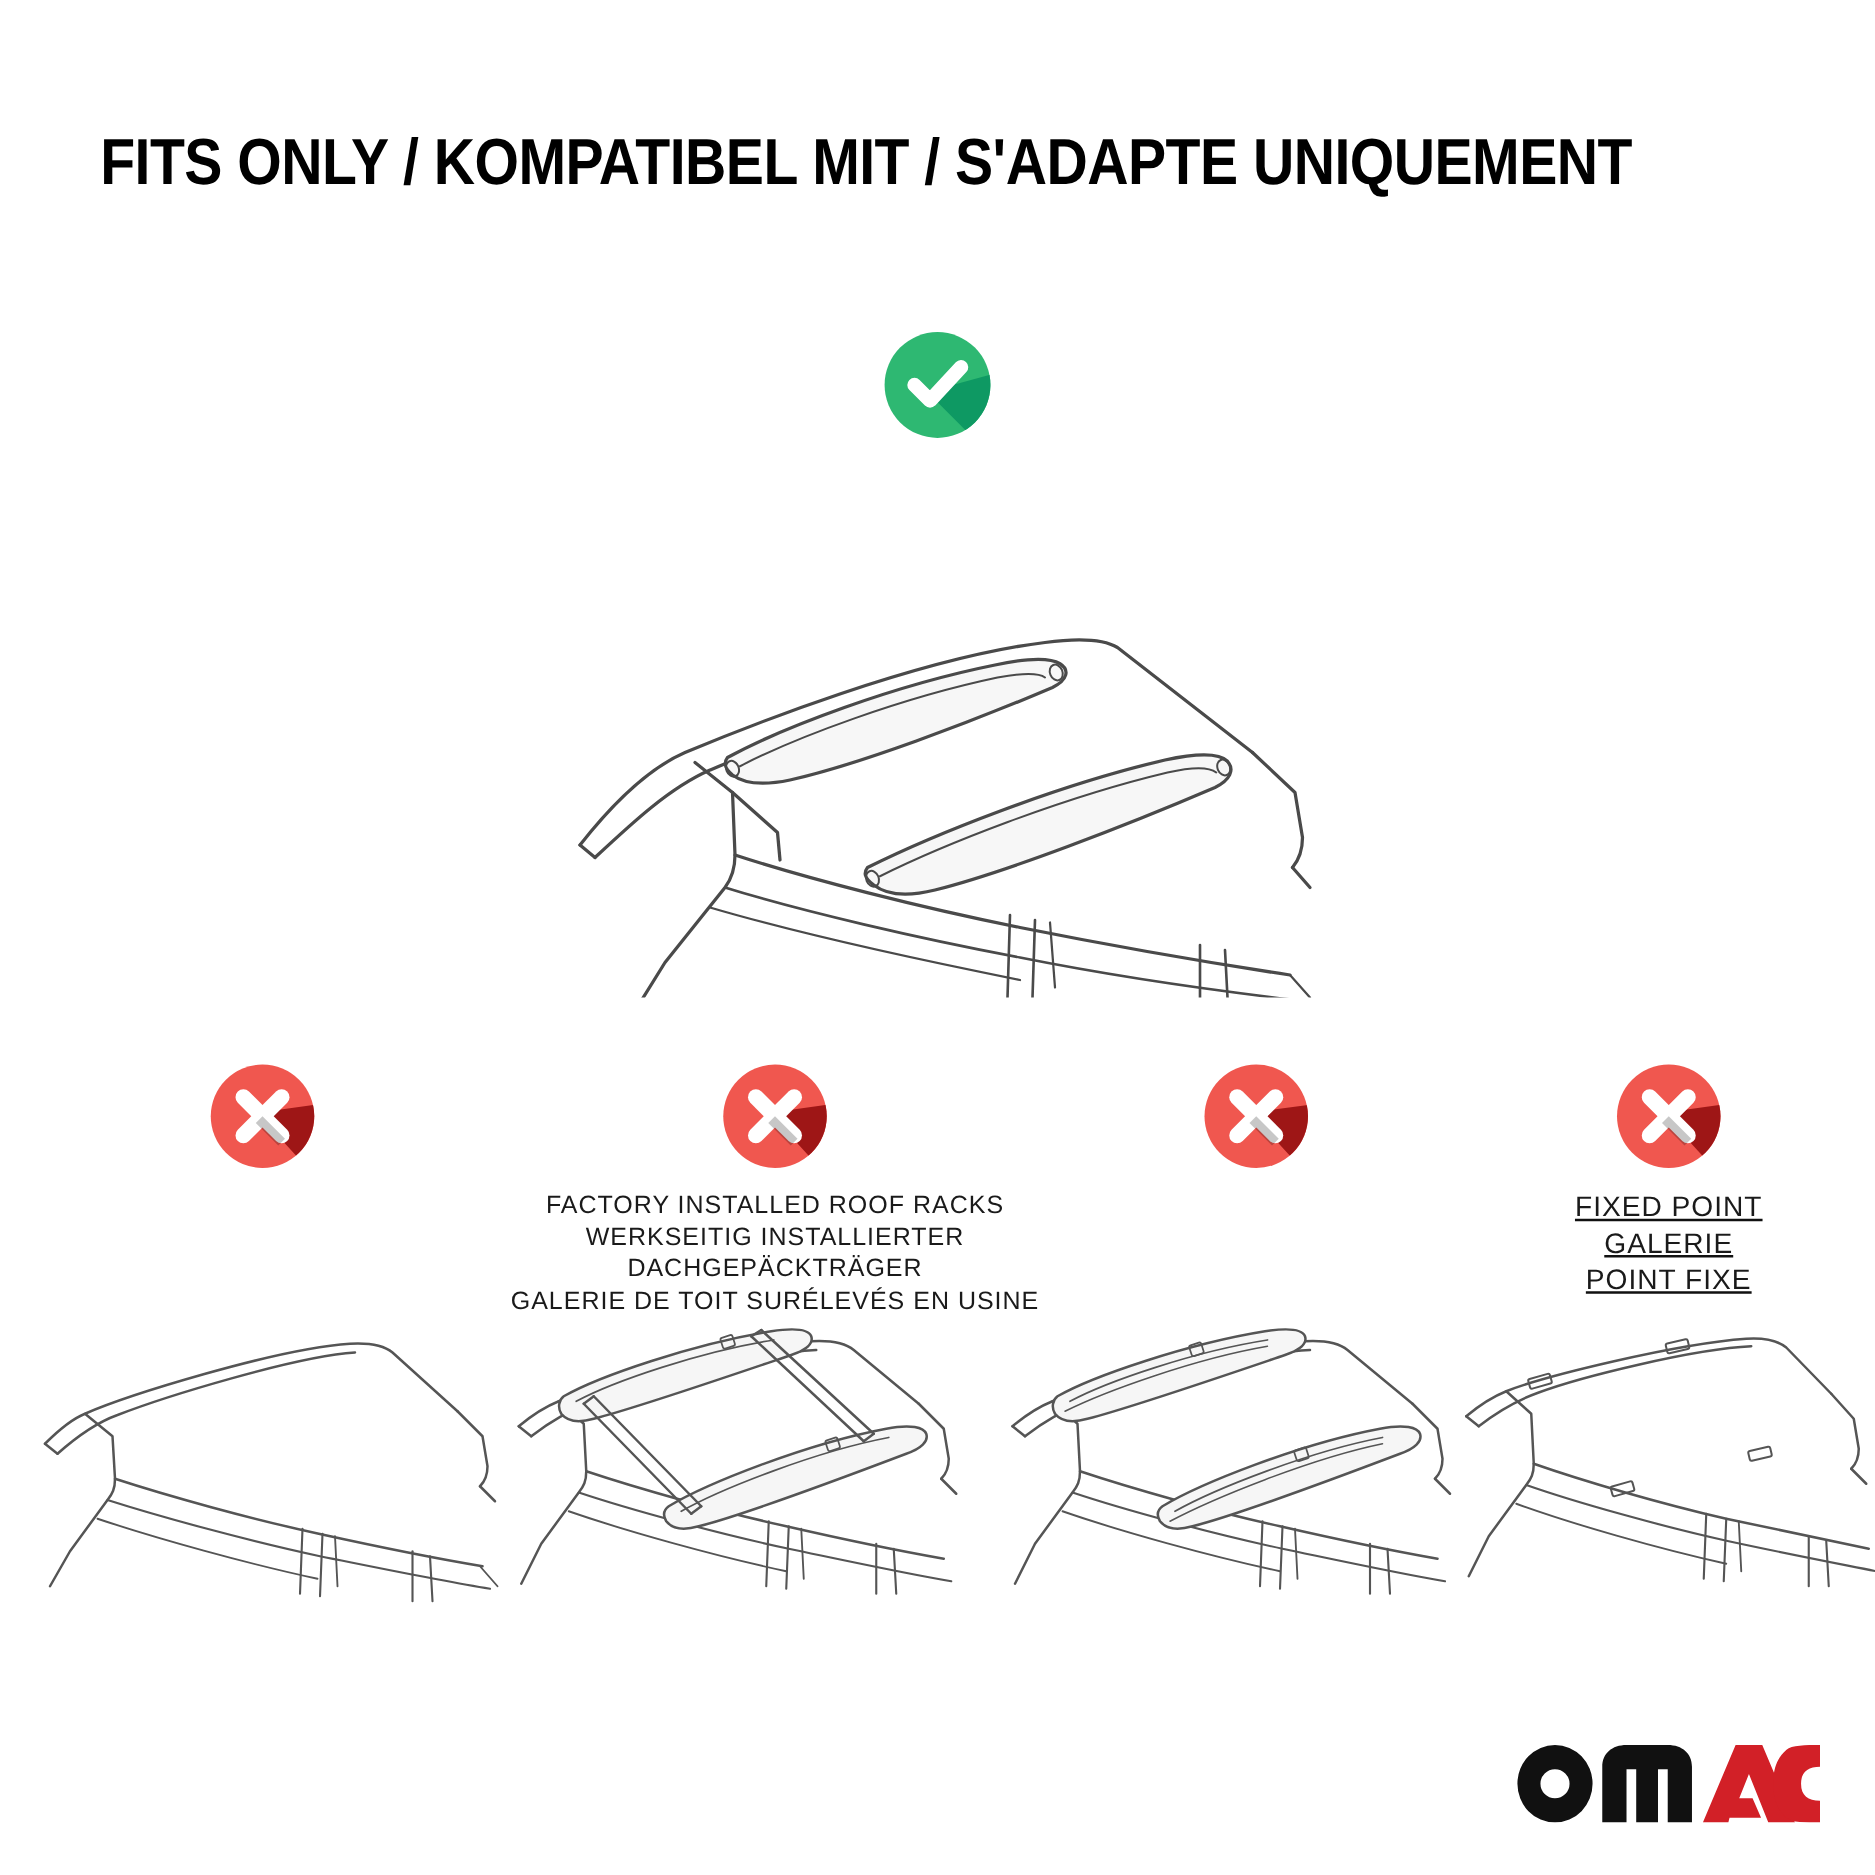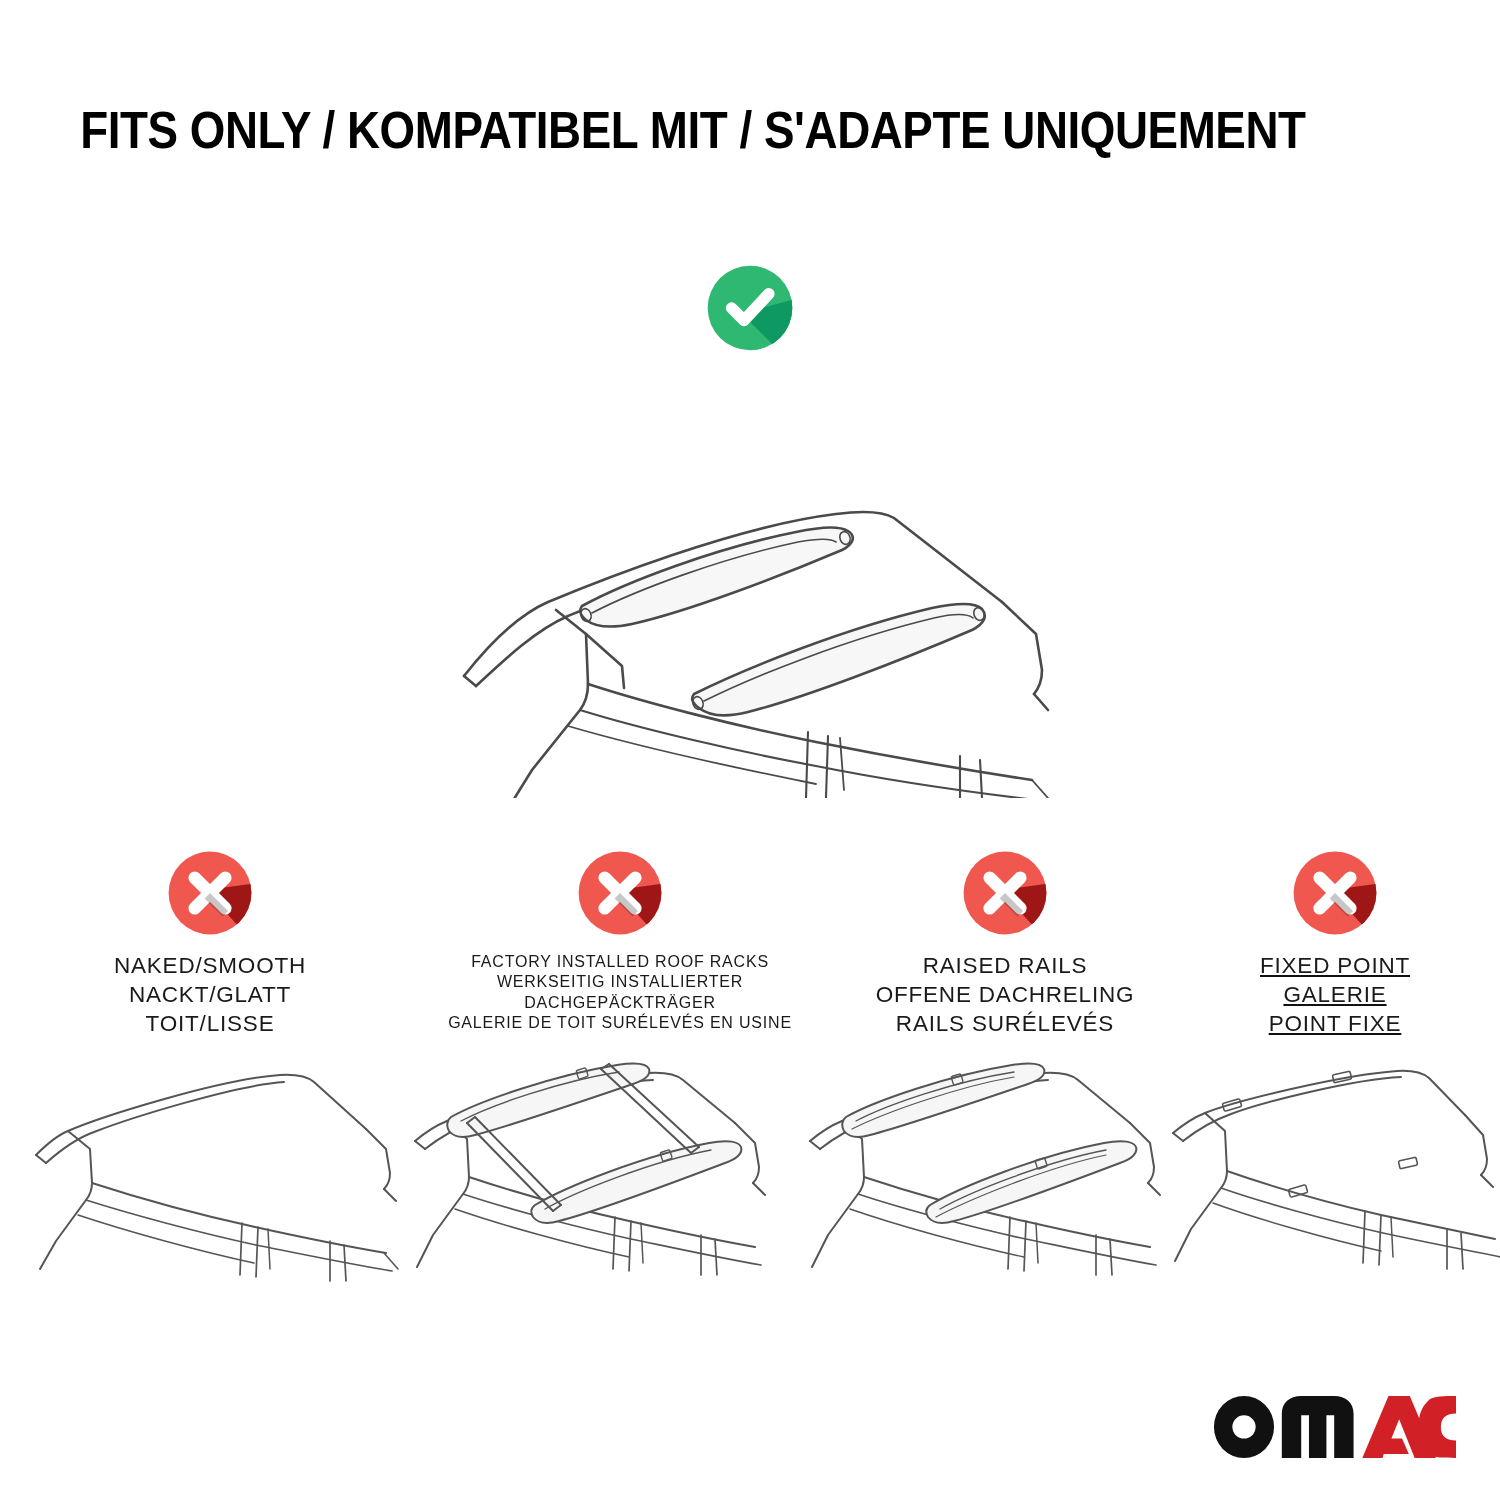--- a/index.html
+++ b/index.html
@@ -96,21 +96,21 @@
   .col-labels {
     margin-top: 14px;
   }
   .col-labels .line {
     font-size: 22.5px;
     letter-spacing: 0.8px;
     line-height: 1.28;
     color: #1a1a1a;
     white-space: nowrap;
   }
-  .col-1 .col-labels .line { font-size: 16px; }
+  .col-1 .col-labels .line { font-size: 20px; }
 
   
   .bottom-art {
     position: absolute;
     top: 1055px;
     left: 0;
     width: 1500px;
     height: 230px;
   }
   .art-slot {
@@ -208,25 +208,20 @@
           <path d="M44 47 L57 60 L110 118 L110 38 Z" fill="#9e1616"></path>
         </g>
       <g stroke="#ffffff" stroke-width="14" stroke-linecap="round">
         <line x1="33" y1="33" x2="67" y2="67"></line>
         <line x1="67" y1="33" x2="33" y2="67"></line>
       </g>
       <g clip-path="url(#xclip0)" opacity="0.22">
         <path d="M50 50 L70 70 L64 76 L44 56 Z" fill="#000000"></path>
       </g>
     </svg>
-    <div class="col-labels">
-      <div class="line">NAKED/SMOOTH</div>
-      <div class="line">NACKT/GLATT</div>
-      <div class="line">TOIT/LISSE</div>
-    </div>
   </div>
 
   <div class="col col-1">
     <svg class="x-badge" viewBox="0 0 100 100">
       <defs>
           <clipPath id="xclip1">
             <circle cx="50" cy="50" r="46"></circle>
           </clipPath>
         </defs>
       <circle cx="50" cy="50" r="46" fill="#f0574f"></circle>
@@ -261,25 +256,20 @@
           <path d="M44 47 L57 60 L110 118 L110 38 Z" fill="#9e1616"></path>
         </g>
       <g stroke="#ffffff" stroke-width="14" stroke-linecap="round">
         <line x1="33" y1="33" x2="67" y2="67"></line>
         <line x1="67" y1="33" x2="33" y2="67"></line>
       </g>
       <g clip-path="url(#xclip2)" opacity="0.22">
         <path d="M50 50 L70 70 L64 76 L44 56 Z" fill="#000000"></path>
       </g>
     </svg>
-    <div class="col-labels">
-      <div class="line">RAISED RAILS</div>
-      <div class="line">OFFENE DACHRELING</div>
-      <div class="line">RAILS SURÉLEVÉS</div>
-    </div>
   </div>
 
   <div class="col col-3">
     <svg class="x-badge" viewBox="0 0 100 100">
       <defs>
           <clipPath id="xclip3">
             <circle cx="50" cy="50" r="46"></circle>
           </clipPath>
         </defs>
       <circle cx="50" cy="50" r="46" fill="#f0574f"></circle>

